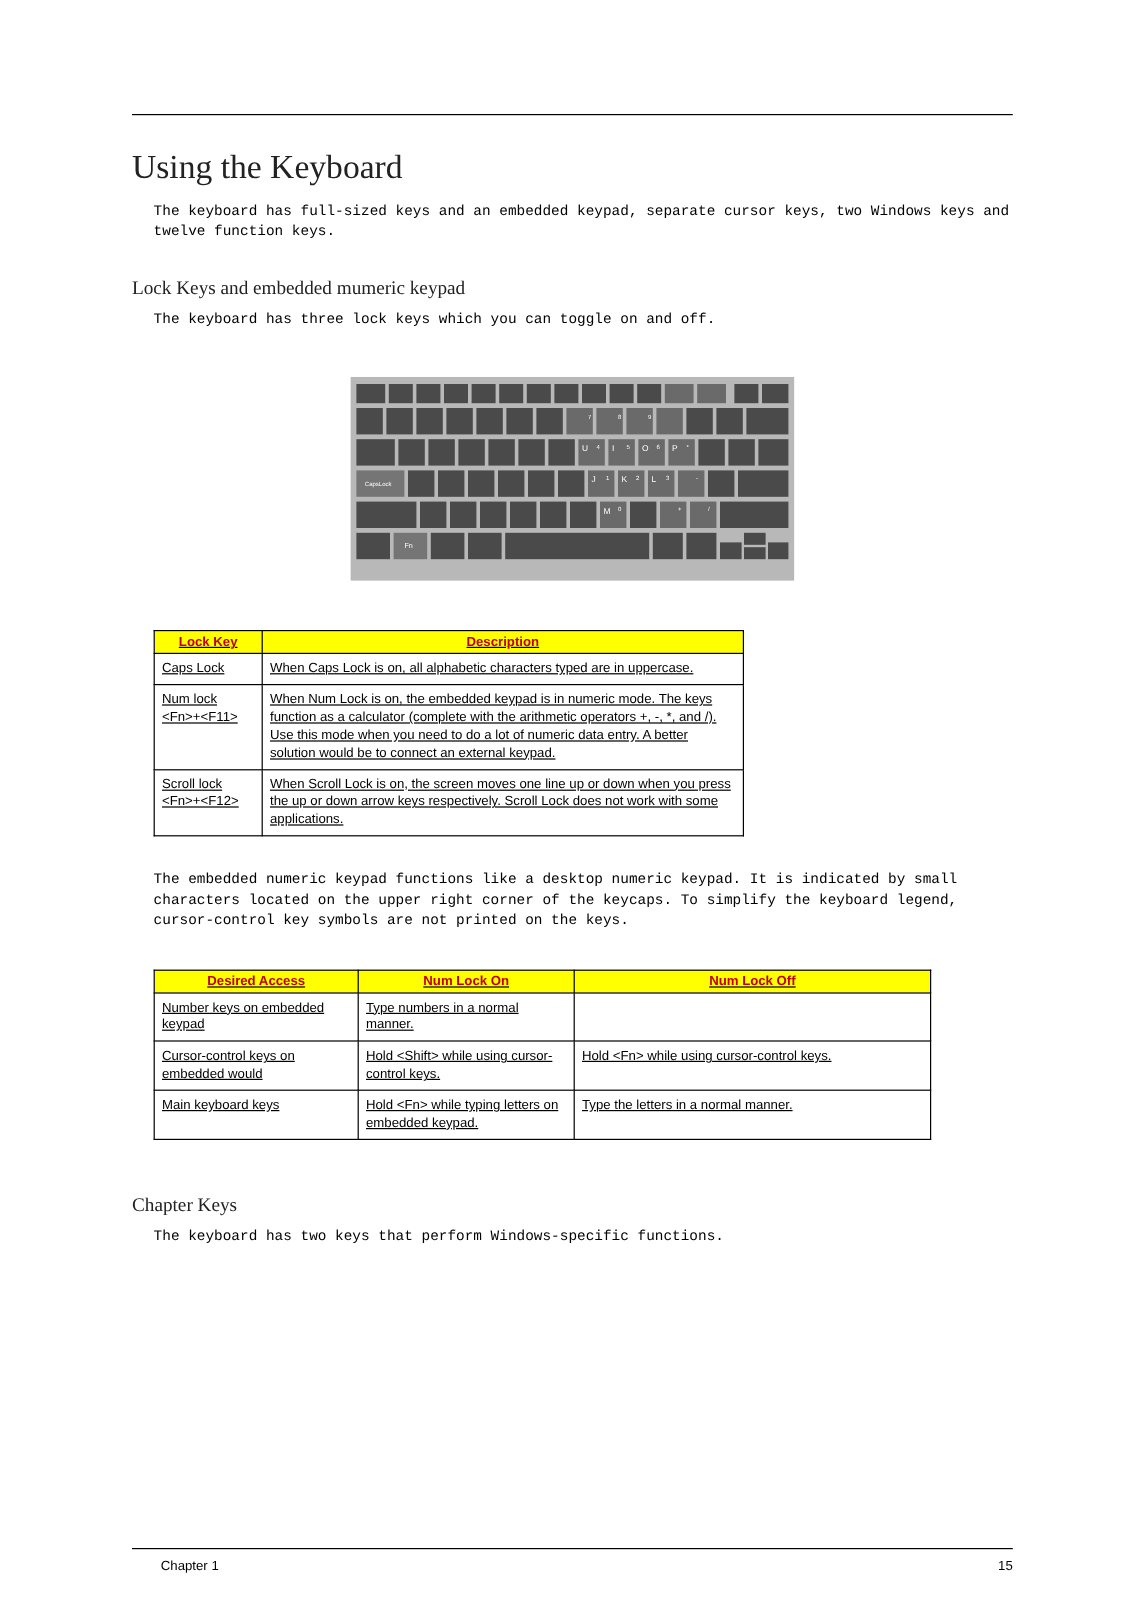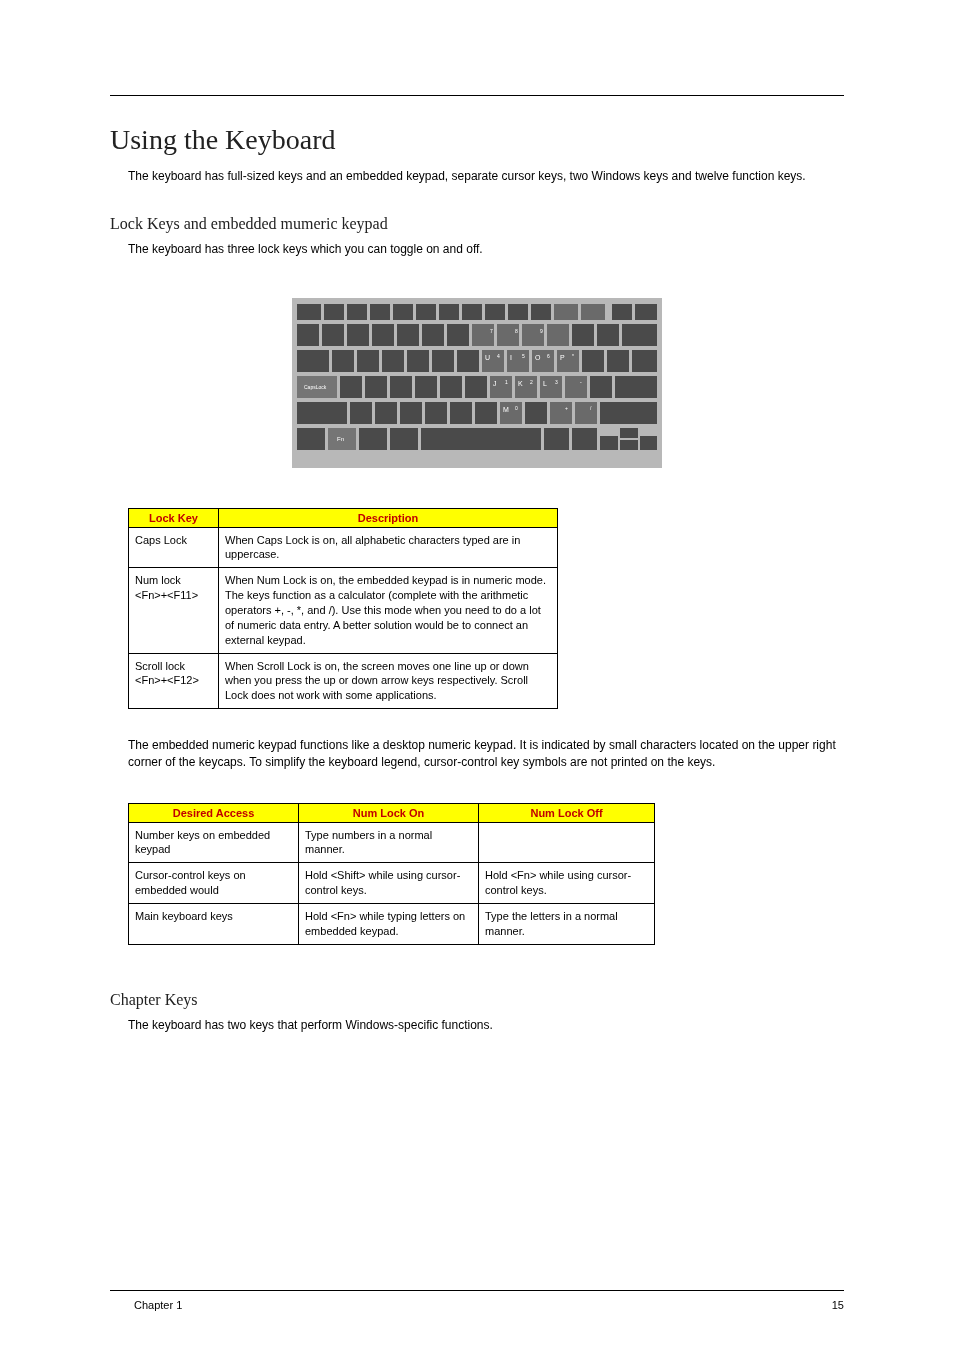--- a/index.html
+++ b/index.html
@@ -39,40 +39,43 @@
       color: #222;
       margin-top: 18px;
       margin-bottom: 8px;
     }
     .body-text {
       font-size: 12px;
       line-height: 1.4;
       color: #000;
       margin-left: 18px;
       margin-bottom: 12px;
+      font-family: Liberation Mono, monospace;
     }
     .keyboard-img {
       text-align: center;
       margin: 28px 0 36px;
     }
     .kbd-svg {
       width: 370px;
       height: 170px;
     }
     table {
       border-collapse: collapse;
       margin-left: 18px;
       margin-bottom: 28px;
     }
     table.t1 {
-      width: 430px;
+      width: 492px;
+      text-decoration: underline;
     }
     table.t2 {
-      width: 527px;
+      width: 648px;
       margin-top: 20px;
+      text-decoration: underline;
     }
     th {
       background: #ffff00;
       font-weight: bold;
       font-size: 11px;
       color: #c00000;
       border: 1px solid #000;
       padding: 3px 6px;
       text-align: center;
     }

